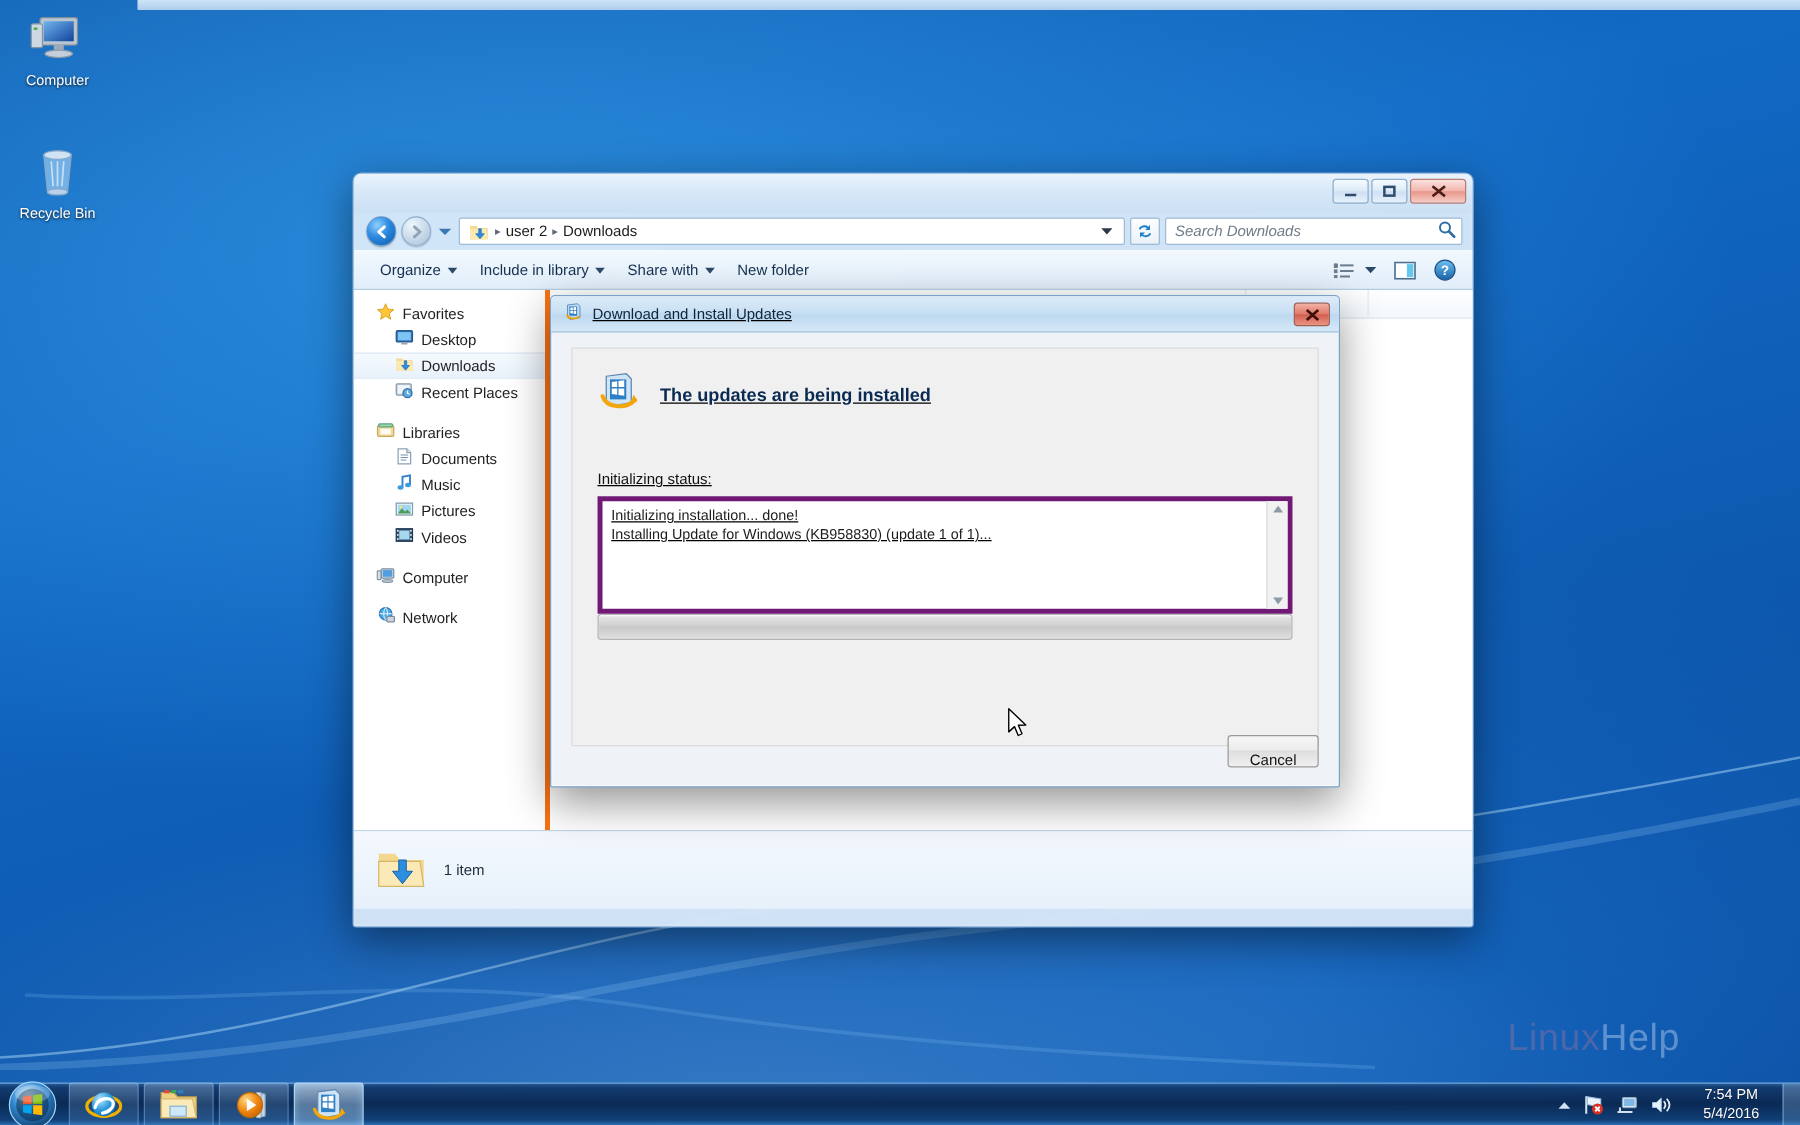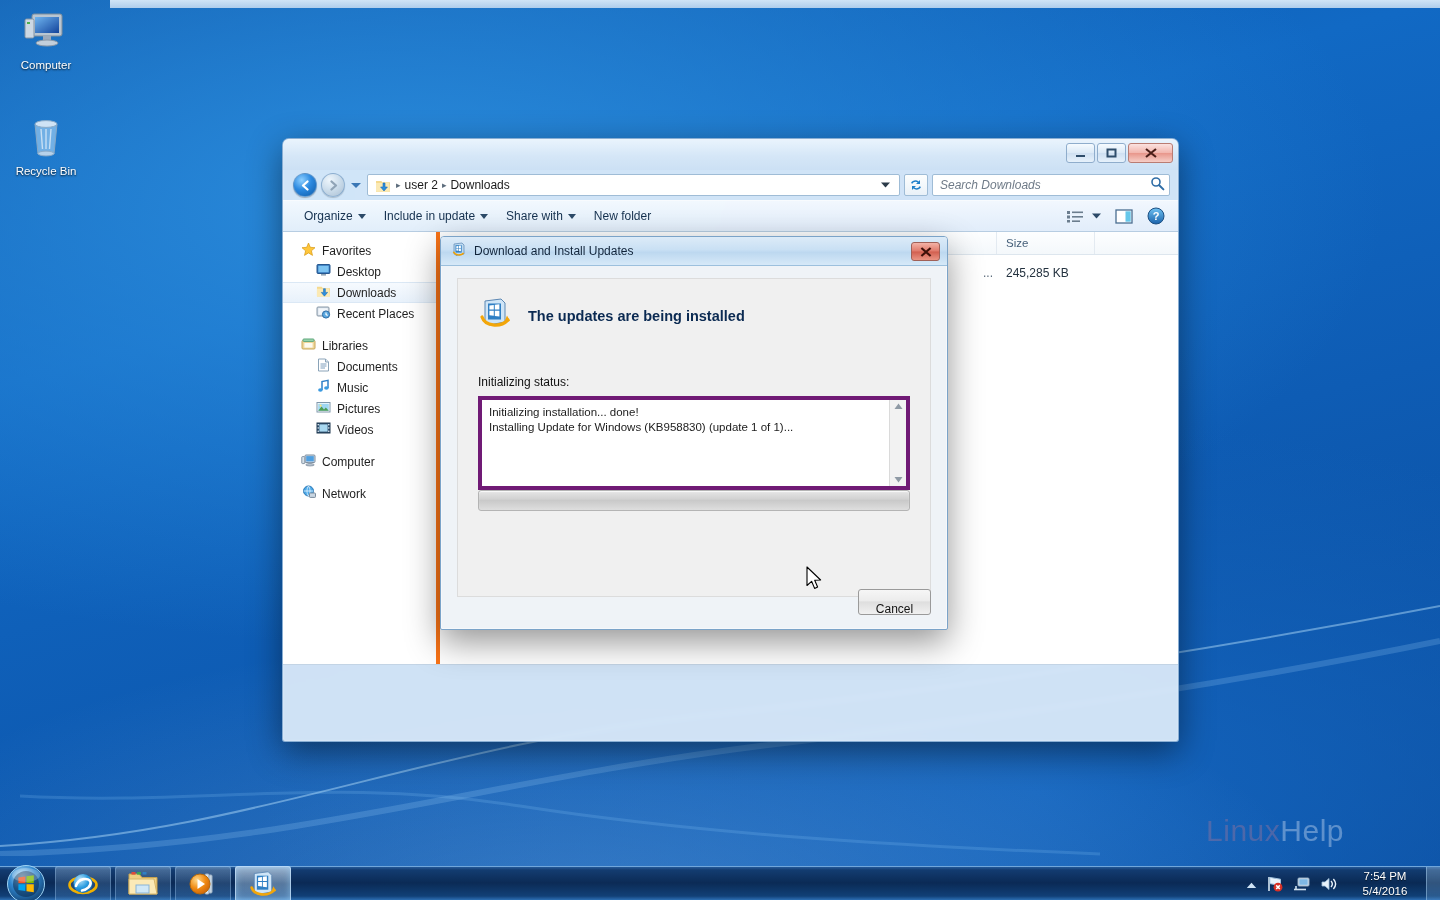--- a/index.html
+++ b/index.html
@@ -169,26 +169,27 @@
 
   
   .detailspane {
     height: 62px; display: flex; align-items: center; gap: 14px; padding-left: 18px;
     background: linear-gradient(180deg, rgba(246,250,254,.95) 0%, rgba(232,242,251,.95) 100%);
     font-size: 12px; color: #1b2b3a;
   }
 
   
   #updlg {
-    position: absolute; left: 440px; top: 236px; width: 508px; height: 394px;
+    position: absolute; left: 440px; top: 236px; width: 632px; height: 394px;
     background: #eff3f7;
     border: 1px solid #7ba3c8;
     border-radius: 4px 4px 2px 2px;
     box-shadow: 0 0 0 1px rgba(255,255,255,.45) inset, 0 12px 34px rgba(0,0,0,.42);
     overflow: hidden;
+    text-decoration: underline;
   }
   .dlg-title {
     height: 29px; display: flex; align-items: center; gap: 7px; padding-left: 10px;
     background: linear-gradient(180deg,#dcebf8 0%,#c9e0f4 45%,#bdd8f0 55%,#d6e9f8 100%);
     border-bottom: 1px solid #9cc0dd;
     font-size: 12px; color: #11243a;
   }
   .dlg-close {
     position: absolute; right: 7px; top: 5px;
     width: 29px; height: 19px; border-radius: 3px;
@@ -403,21 +404,21 @@
   </div>
 
   <div class="cmdbar">
     <div class="cmd-item">
       <span>Organize</span>
       <svg width="8" height="5" viewBox="0 0 8 5">
           <path d="M0,0 L4,5 L8,0 Z" fill="#2c4a68"></path>
         </svg>
     </div>
     <div class="cmd-item">
-      <span>Include in update</span>
+      <span>Include in library</span>
       <svg width="8" height="5" viewBox="0 0 8 5">
           <path d="M0,0 L4,5 L8,0 Z" fill="#2c4a68"></path>
         </svg>
     </div>
     <div class="cmd-item">
       <span>Share with</span>
       <svg width="8" height="5" viewBox="0 0 8 5">
           <path d="M0,0 L4,5 L8,0 Z" fill="#2c4a68"></path>
         </svg>
     </div>
@@ -601,20 +602,30 @@
         <div class="col" style="width:98px;">Size</div>
         <div class="col" style="flex:1;border-right:none;"></div>
       </div>
       <div class="file-row">
         <div class="file-cell" style="width:557px; text-align:right; padding-right:4px; color:#5b6b7b;">...</div>
         <div class="file-cell" style="width:98px;">245,285 KB</div>
       </div>
     </div>
   </div>
 
+  <div class="detailspane">
+    <span>
+      <svg width="40" height="36" viewBox="0 0 40 36">
+        <path d="M2,6 L15,6 L19,11 L38,11 L38,32 L2,32 Z" fill="#f3d78c" stroke="#cba busy" stroke-width="0"></path>
+        <path d="M2,12 L35,12 L38,32 L2,32 Z" fill="#fbeab7" stroke="#d6b66a"></path>
+        <path d="M24,11 L24,20 L29,20 L21,30 L13,20 L18,20 L18,11 Z" fill="#2b8ede" stroke="#1862a8" stroke-width=".8"></path>
+      </svg>
+    </span>
+    <span>1 item</span>
+  </div>
 </div>
 
 <div id="updlg">
   <div class="dlg-title">
     <span>
       <svg width="16" height="16" viewBox="0 0 16 16">
         <path d="M3,2 L11,1 L13,3 L13,12 L5,13.6 L3,11.6 Z" fill="#bcd9f0" stroke="#5b87b3" stroke-width=".7"></path>
         <rect x="4.5" y="3.2" width="6.2" height="7.4" fill="#2f7fc4"></rect>
         <path d="M5.3,4.2 L7.3,3.9 L7.3,6 L5.3,6 Z M7.9,3.8 L9.9,3.5 L9.9,6 L7.9,6 Z M5.3,6.6 L7.3,6.6 L7.3,8.8 L5.3,8.5 Z M7.9,6.6 L9.9,6.6 L9.9,9.2 L7.9,8.9 Z" fill="#ffffff"></path>
         <path d="M2.4,9.8 C4,13.4 10,14 12.6,11" fill="none" stroke="#f0a000" stroke-width="1.5"></path>

